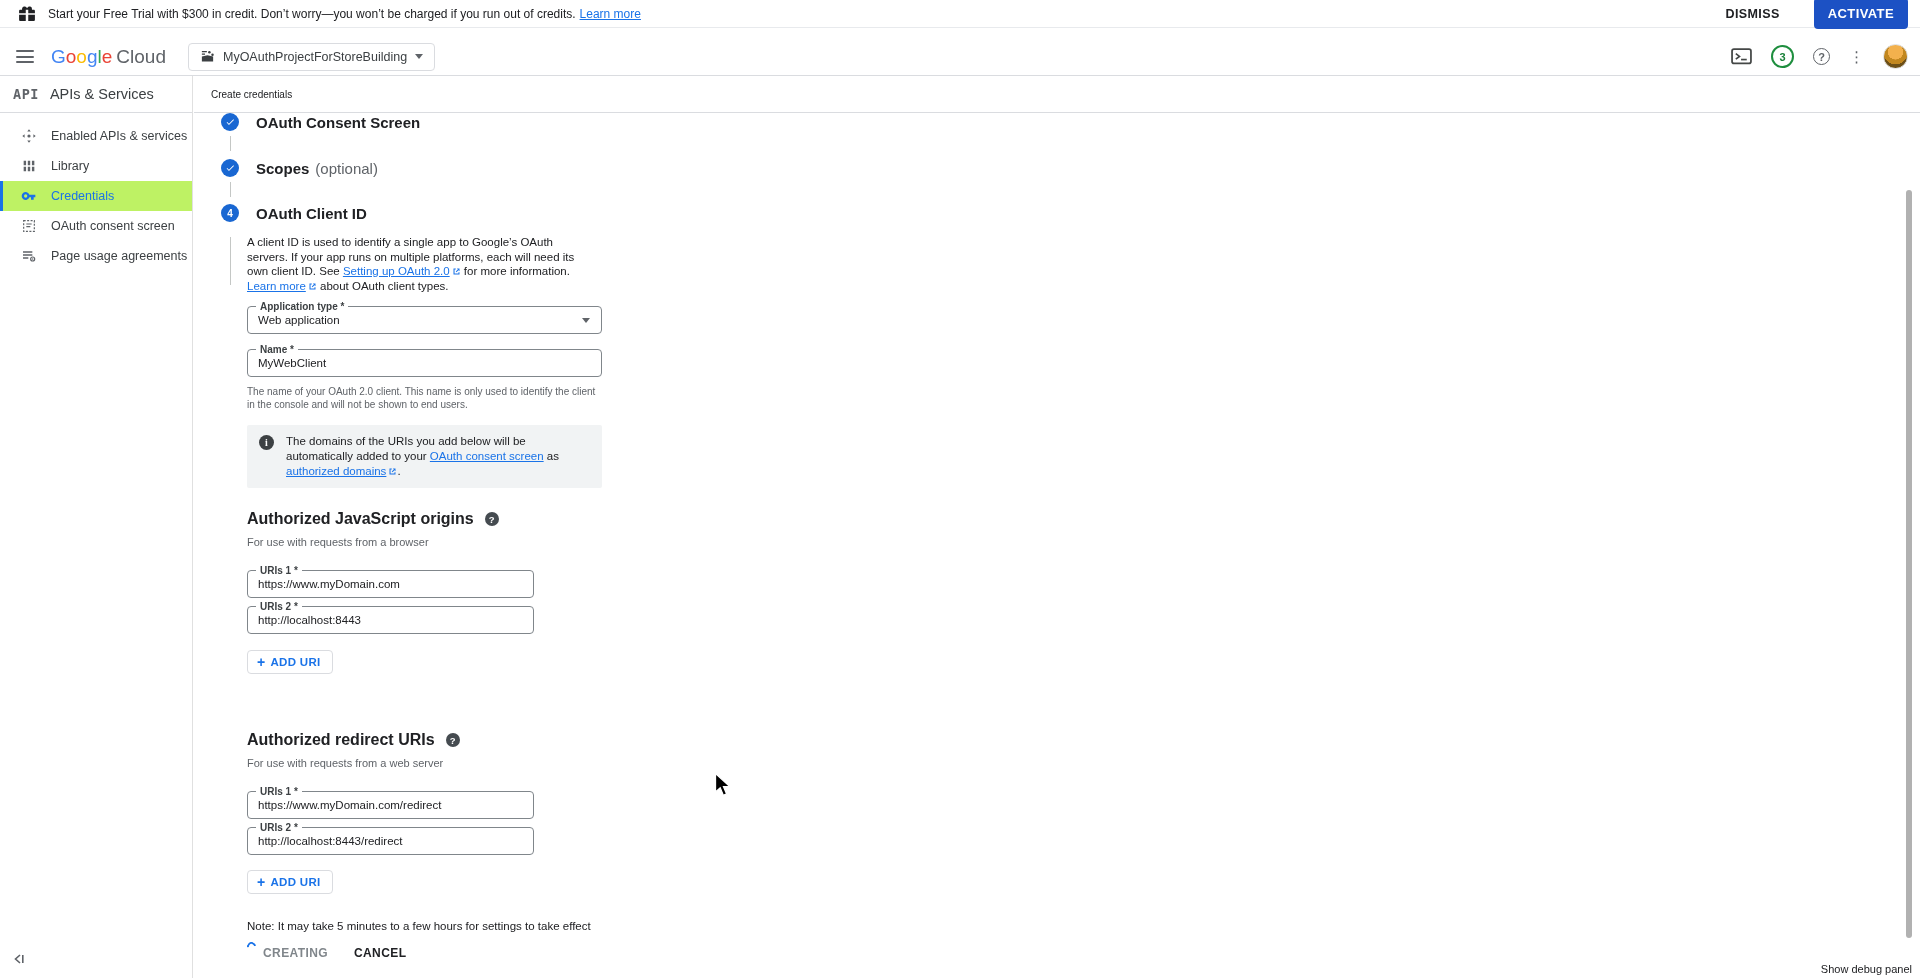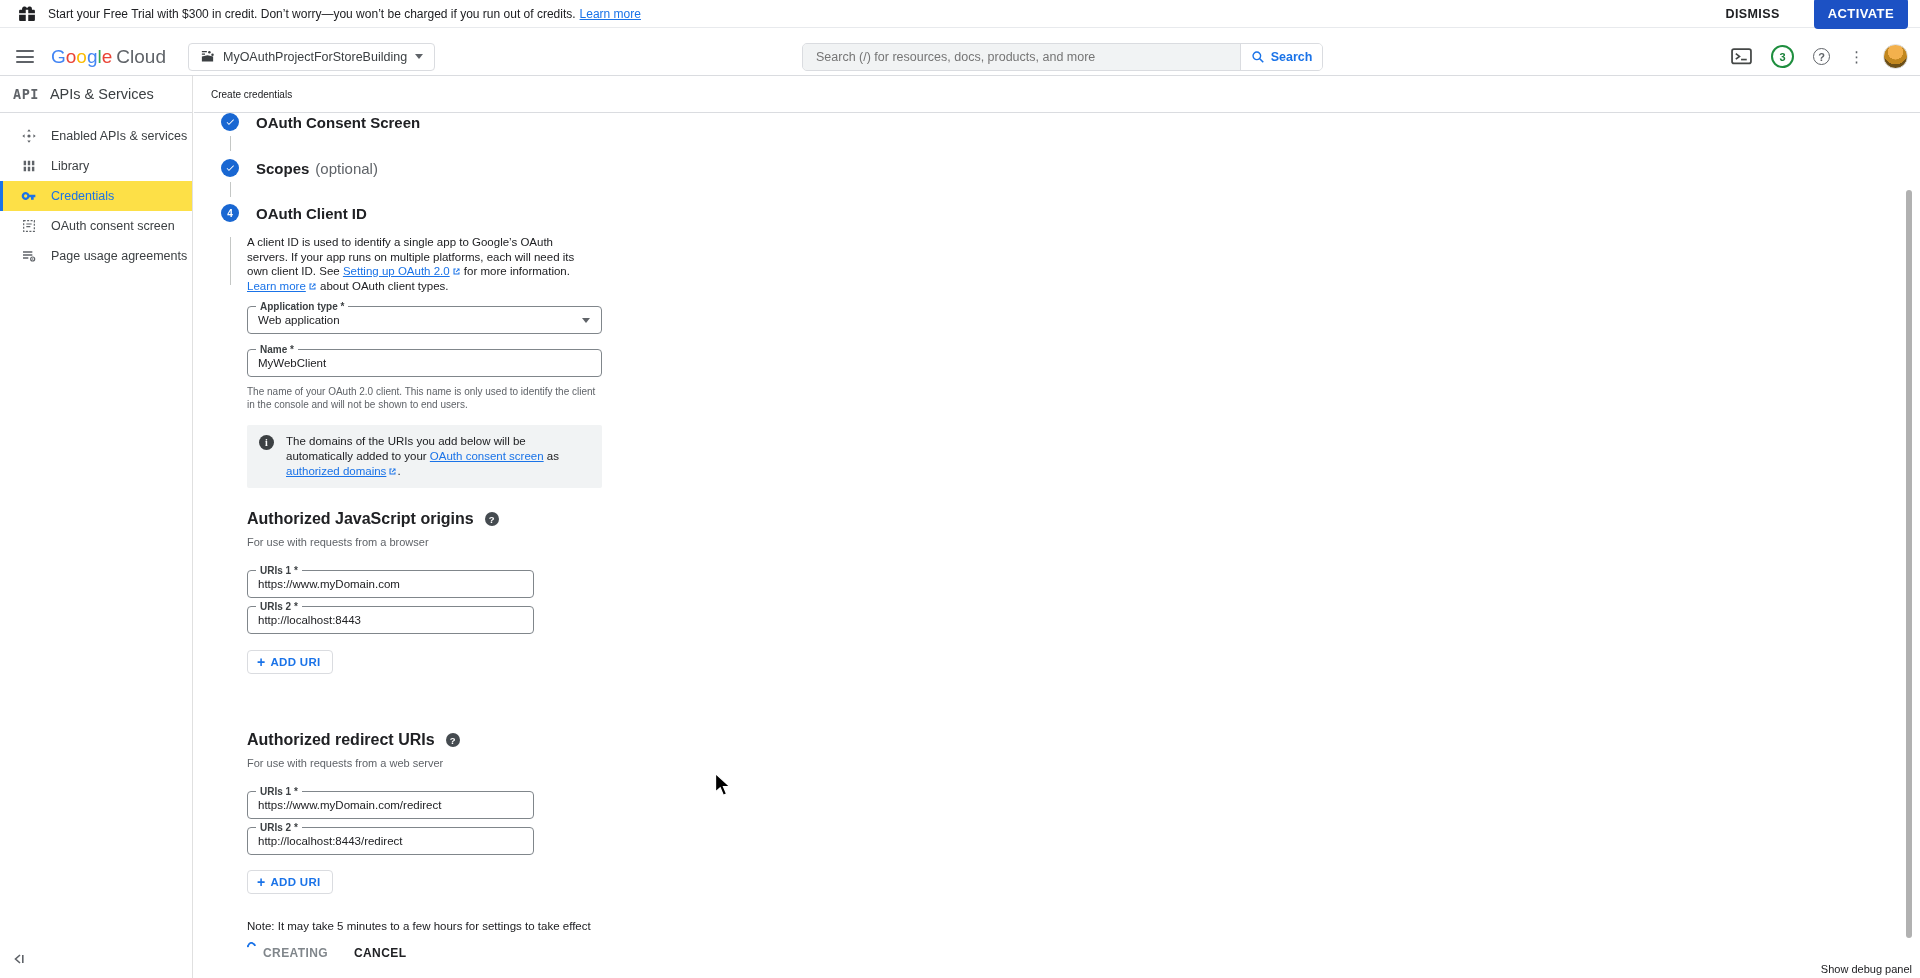--- a/index.html
+++ b/index.html
@@ -56,21 +56,21 @@
   
   .sidebar { position:absolute; top:76px; left:0; bottom:0; width:193px; background:#fff; border-right:1px solid #e0e0e0; }
   .side-head { height:37px; display:flex; align-items:center; border-bottom:1px solid #dadce0; }
   .side-logo { margin-left:13px; font-family:"DejaVu Sans Mono", monospace; font-weight:bold; font-size:13.5px; color:#5f6368; letter-spacing:.5px; }
   .side-title { margin-left:11px; font-size:14.5px; color:#3c4043; }
   .side-list { margin-top:8px; }
   .side-item { height:30px; display:flex; align-items:center; cursor:pointer; position:relative; padding-left:20px; }
   .side-item .si { width:17px; height:17px; flex:0 0 auto; display:flex; align-items:center; justify-content:center; }
   .side-item .si svg { width:16px; height:16px; }
   .side-item .sl { margin-left:14px; font-size:12.5px; color:#3c4043; white-space:nowrap; }
-  .side-item.selected { background:#fde047; }
+  .side-item.selected { background:#bef264; }
   .side-item.selected::before { content:''; position:absolute; left:0; top:0; bottom:0; width:3px; background:#1a73e8; }
   .side-item.selected .sl { color:#1a73e8; }
   .collapse-btn { position:absolute; left:10px; bottom:8px; background:none; border:none; cursor:pointer; padding:2px; }
 
   
   .main { position:absolute; top:76px; left:194px; right:0; bottom:0; background:#fff; }
   .titlebar { height:37px; border-bottom:1px solid #dadce0; display:flex; align-items:center; }
   .page-title { margin-left:17px; font-size:10px; color:#202124; }
 
   .step-row { display:flex; align-items:center; height:18px; }
@@ -159,30 +159,20 @@
     <svg width="15" height="15" viewBox="0 0 24 24" fill="#3c4043">
         <path d="M3 3h8v2H3zM3 7h5v2H3z"></path>
         <circle cx="15" cy="5" r="2"></circle>
         <circle cx="20" cy="9" r="2"></circle>
         <path d="M3 12l9-2 9 2v8H3z"></path>
       </svg>
     <span class="proj-name">MyOAuthProjectForStoreBuilding</span>
     <span class="caret-down"></span>
   </button>
 
-  <div class="search-wrap">
-    <input class="search-input" placeholder="Search (/) for resources, docs, products, and more" style="">
-    <button class="search-btn">
-      <svg width="14" height="14" viewBox="0 0 24 24">
-          <circle cx="10" cy="10" r="6.5" fill="none" stroke="#1a73e8" stroke-width="2.4"></circle>
-          <path d="M15 15l6 6" stroke="#1a73e8" stroke-width="2.6"></path>
-        </svg>
-      <span class="lbl">Search</span>
-    </button>
-  </div>
 
   <div class="appbar-right">
     <button class="iconbtn">
       <svg width="21" height="17" viewBox="0 0 24 19">
           <rect x="1.2" y="1.2" width="21.6" height="16.2" rx="2.2" fill="none" stroke="#444746" stroke-width="2"></rect>
           <path d="M5.5 6.2l4.2 3.2-4.2 3.2" fill="none" stroke="#444746" stroke-width="1.9"></path>
           <path d="M11.5 13h6.5" stroke="#444746" stroke-width="1.9"></path>
         </svg>
     </button>
     <button class="iconbtn">

